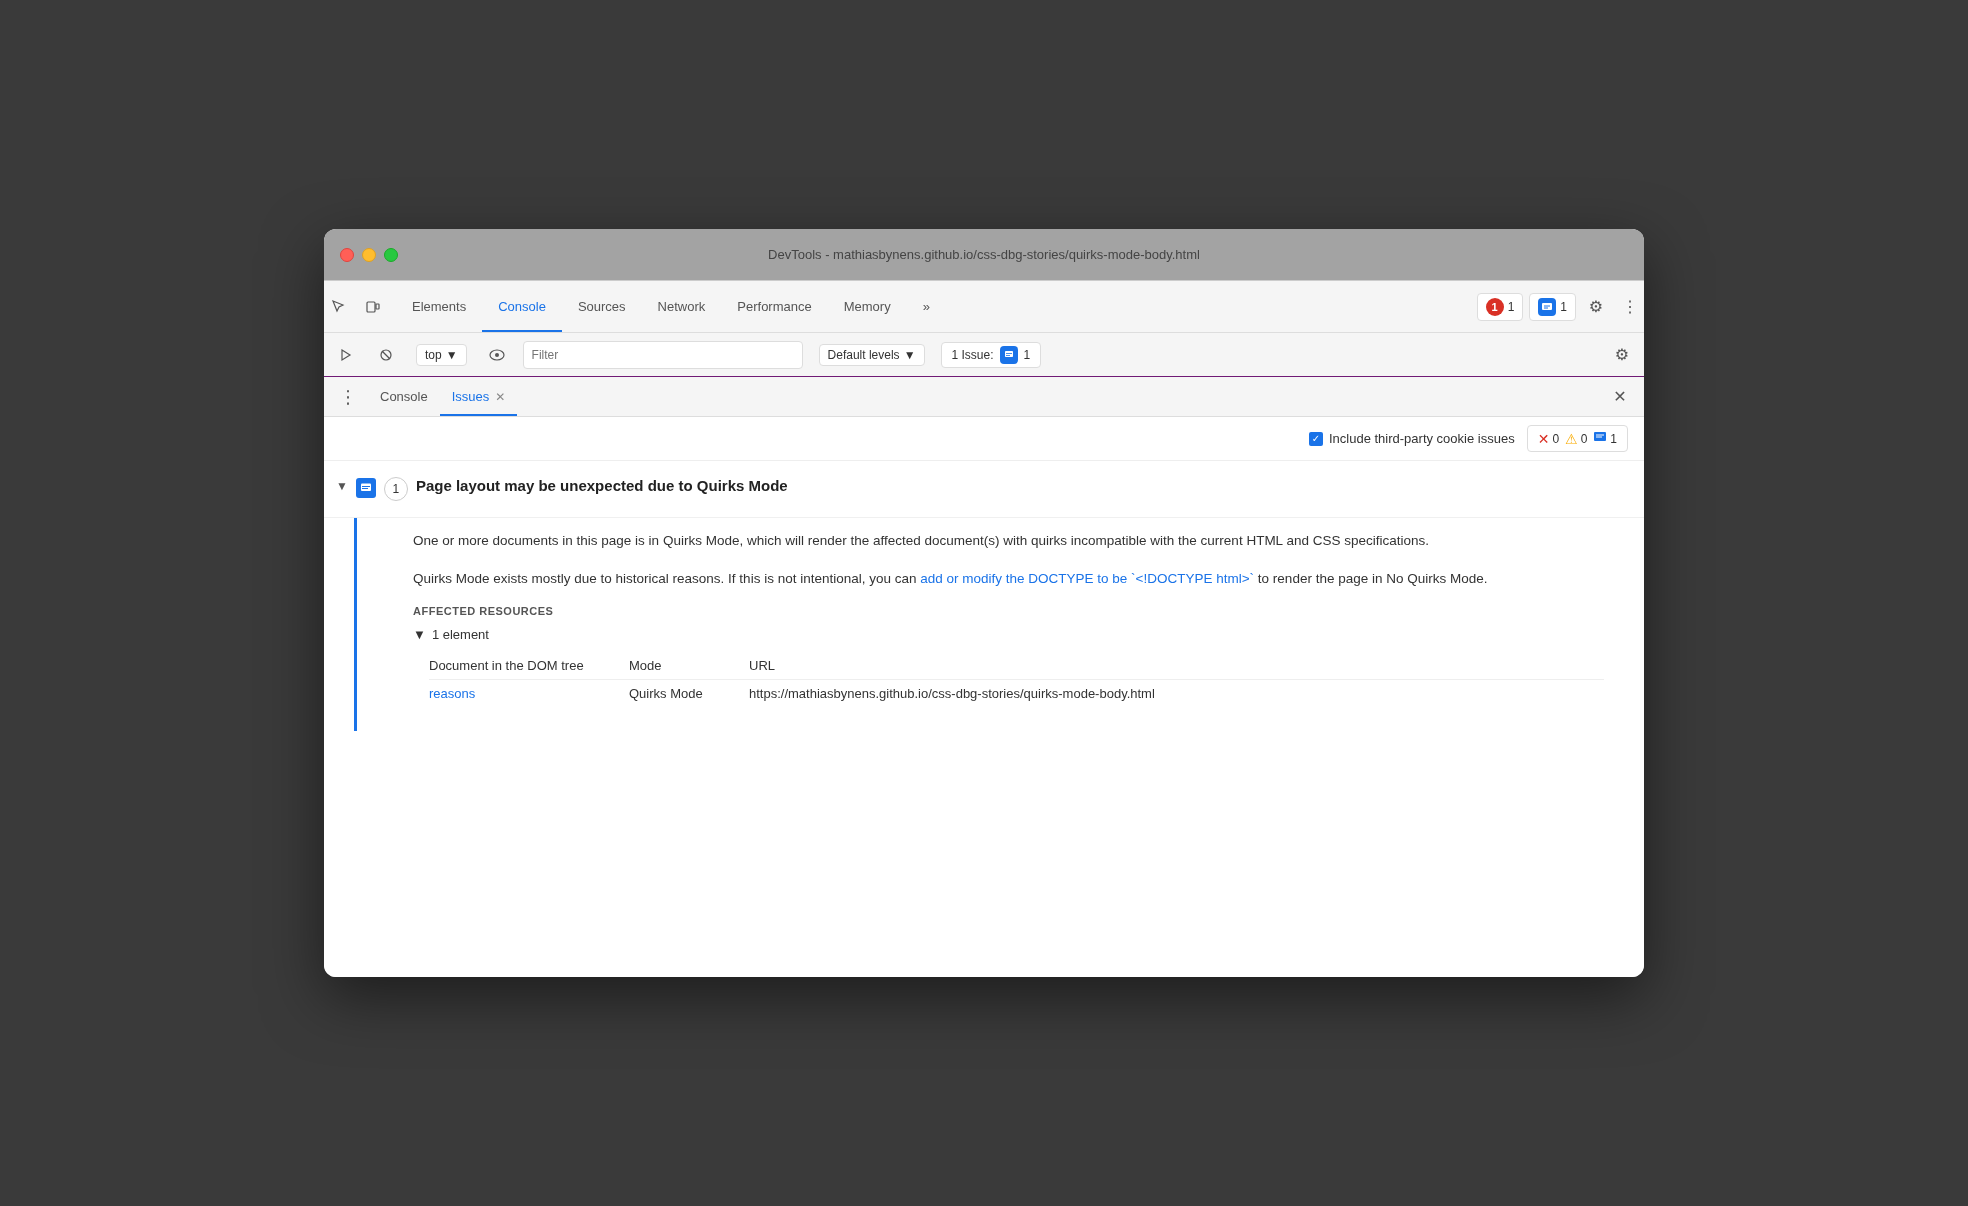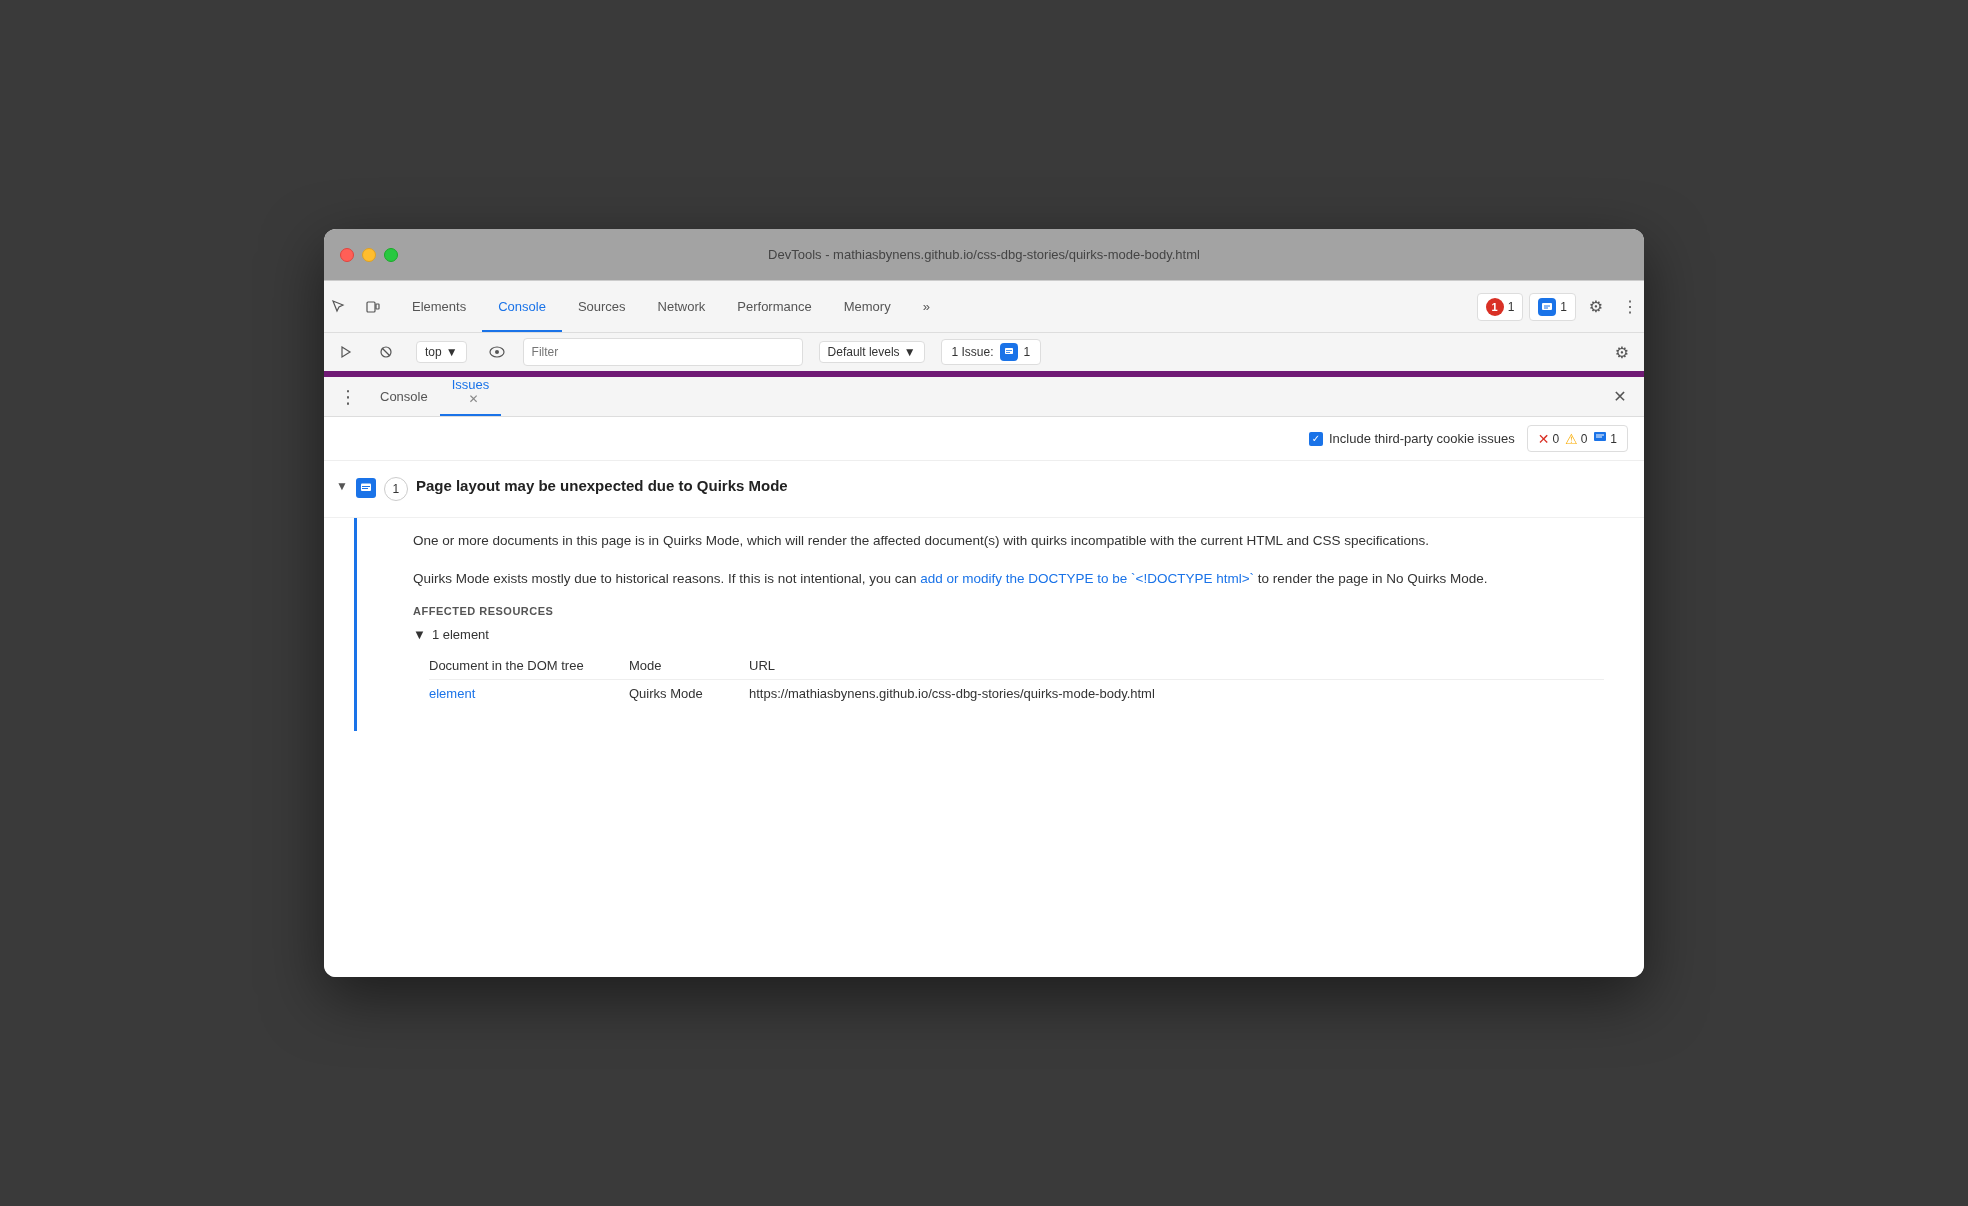--- a/index.html
+++ b/index.html
@@ -152,21 +152,21 @@
       display: flex;
       align-items: center;
       justify-content: center;
       color: #555;
       cursor: pointer;
       font-size: 16px;
     }
     
     .console-toolbar {
       background: #f5f5f5;
-      border-bottom: 6px solid #701a75;
+      border-bottom: 1px solid #701a75;
       display: flex;
       align-items: center;
       height: 44px;
       padding: 0 8px;
       gap: 12px;
     }
     .console-btn {
       width: 28px;
       height: 28px;
       display: flex;
@@ -268,21 +268,20 @@
       height: 100%;
       display: flex;
       align-items: center;
       font-size: 13px;
       color: #555;
       cursor: pointer;
       position: relative;
     }
     .sub-tab.active {
       color: #1a73e8;
-      flex-direction: column;
     }
     .sub-tab.active::after {
       content: '';
       position: absolute;
       bottom: 0;
       left: 0;
       right: 0;
       height: 2px;
       background: #1a73e8;
     }
@@ -644,21 +643,21 @@
               <span>▼</span>
               <span>1 element</span>
             </div>
             <div class="resource-table">
               <div class="resource-table-header">
                 <span>Document in the DOM tree</span>
                 <span>Mode</span>
                 <span>URL</span>
               </div>
               <div class="resource-table-row">
-                <a class="resource-link" href="#">element</a>
+                <a class="resource-link" href="#">reasons</a>
                 <span>Quirks Mode</span>
                 <span>https://mathiasbynens.github.io/css-dbg-stories/quirks-mode-body.html</span>
               </div>
             </div>
           </div>
         </div>
       </div>
     </div>
   </div>
 </div>

